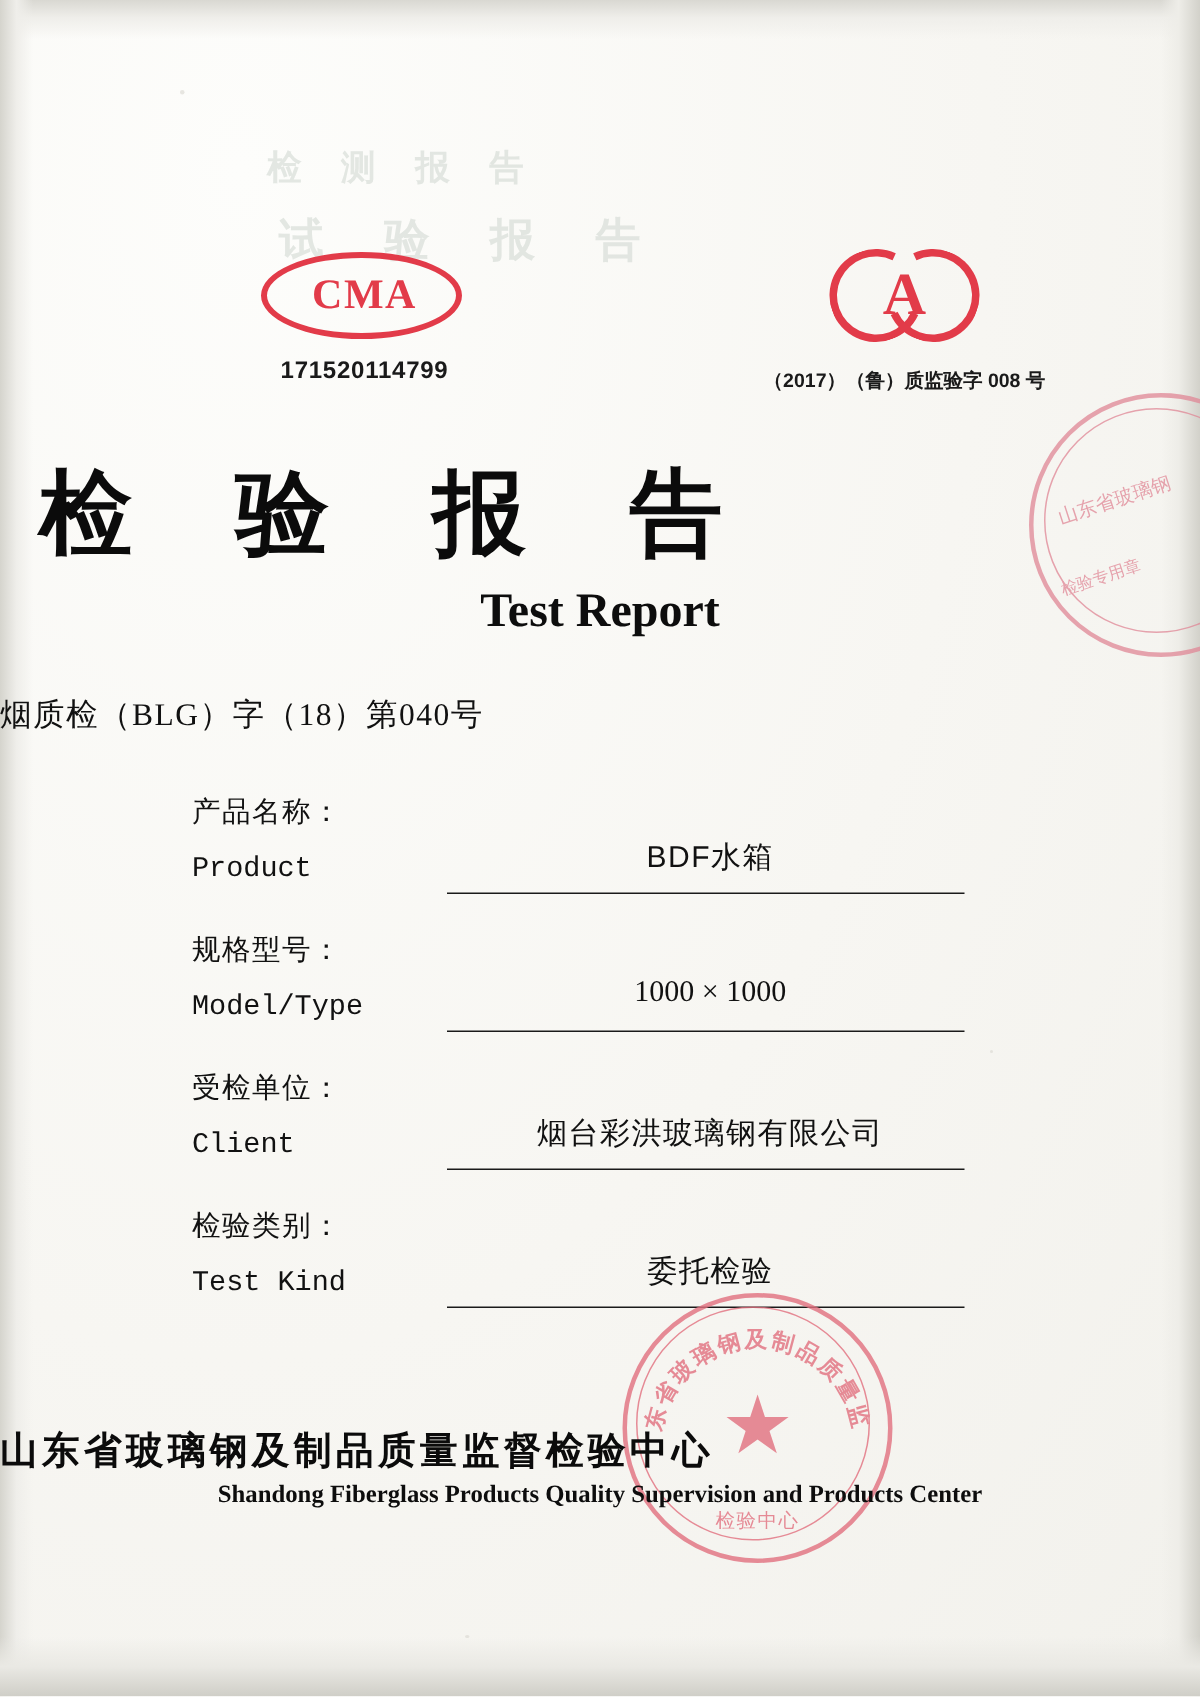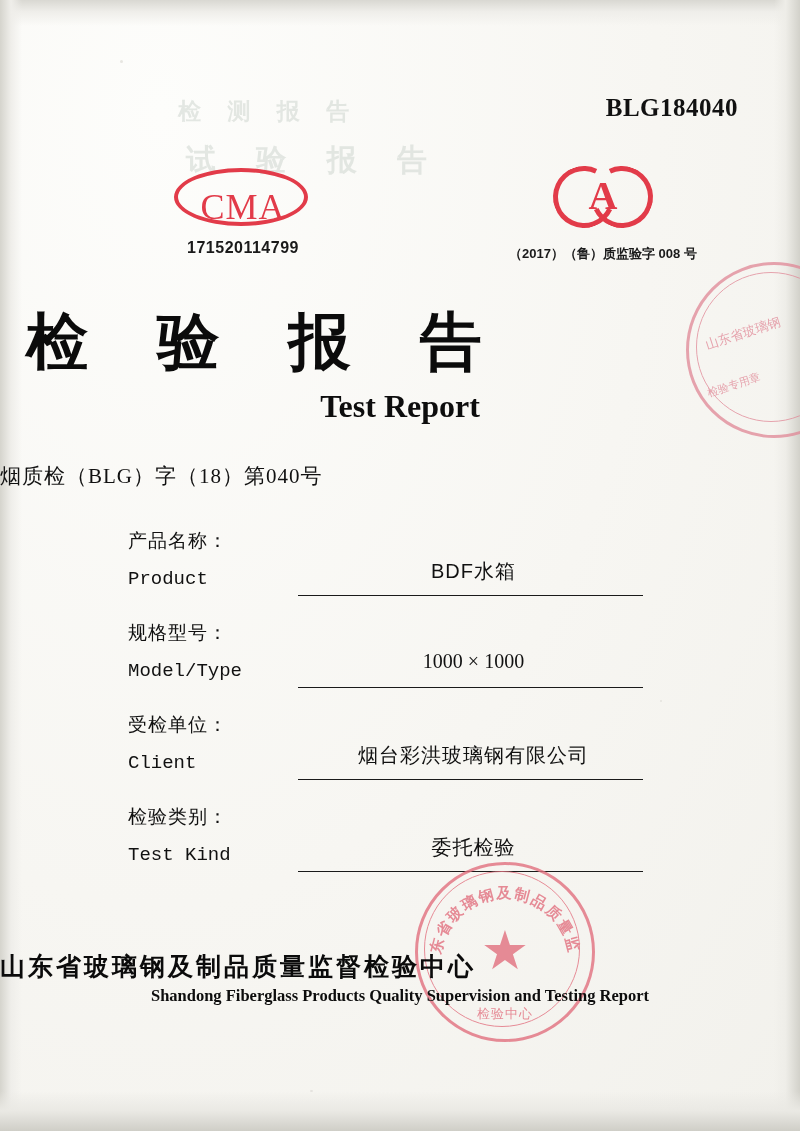--- a/index.html
+++ b/index.html
@@ -87,26 +87,25 @@
     width: 134px; height: 58px;
     border: 4px solid #e23b49;
     border-radius: 50%/50%;
     box-sizing: border-box;
   }
   .cma-mark .letters {
     position: absolute;
     left: 0; top: 4px;
     width: 138px;
     font-family: "Liberation Serif", serif;
-    font-size: 36px;
-    font-weight: normal;
+    font-size: 28px;
+    font-weight: bold;
     color: #e23b49;
     letter-spacing: 1px;
     line-height: 50px;
-    margin-top: 10px;
   }
   .cma-code {
     margin-top: 9px;
     font-size: 16px;
     font-weight: bold;
     letter-spacing: 0.5px;
     color: #1a1a1a;
     font-family: "Liberation Sans", sans-serif;
   }
 
@@ -379,21 +378,20 @@
   <div class="edge-right"></div>
   <div class="edge-bottom"></div>
 
   <div class="speck" style="left:120px;top:60px;width:3px;height:3px;"></div>
   <div class="speck" style="left:660px;top:700px;width:2px;height:2px;"></div>
   <div class="speck" style="left:310px;top:1090px;width:3px;height:2px;"></div>
 
   <div class="ghost ghost-1">检 测 报 告</div>
   <div class="ghost ghost-2">试 验 报 告</div>
 
-  <div class="doc-number">BLG184040</div>
 
   <div class="cma-wrap">
     <div class="cma-mark">
       <div class="ring"></div>
       <div class="letters">CMA</div>
     </div>
     <div class="cma-code">171520114799</div>
   </div>
 
   <div class="cal-wrap">
@@ -451,15 +449,15 @@
       </defs>
       <text>
         <textPath href="#arcpath" startOffset="50%" text-anchor="middle">山东省玻璃钢及制品质量监督</textPath>
       </text>
     </svg>
     <div class="stamp-star">★</div>
     <div class="stamp-bottom-text">检验中心</div>
   </div>
 
   <div class="footer-cn">山东省玻璃钢及制品质量监督检验中心</div>
-  <div class="footer-en">Shandong Fiberglass Products Quality Supervision and Testing Report</div>
+  <div class="footer-en">Shandong Fiberglass Products Quality Supervision and Products Center</div>
 
 </div>
 
 </body></html>

